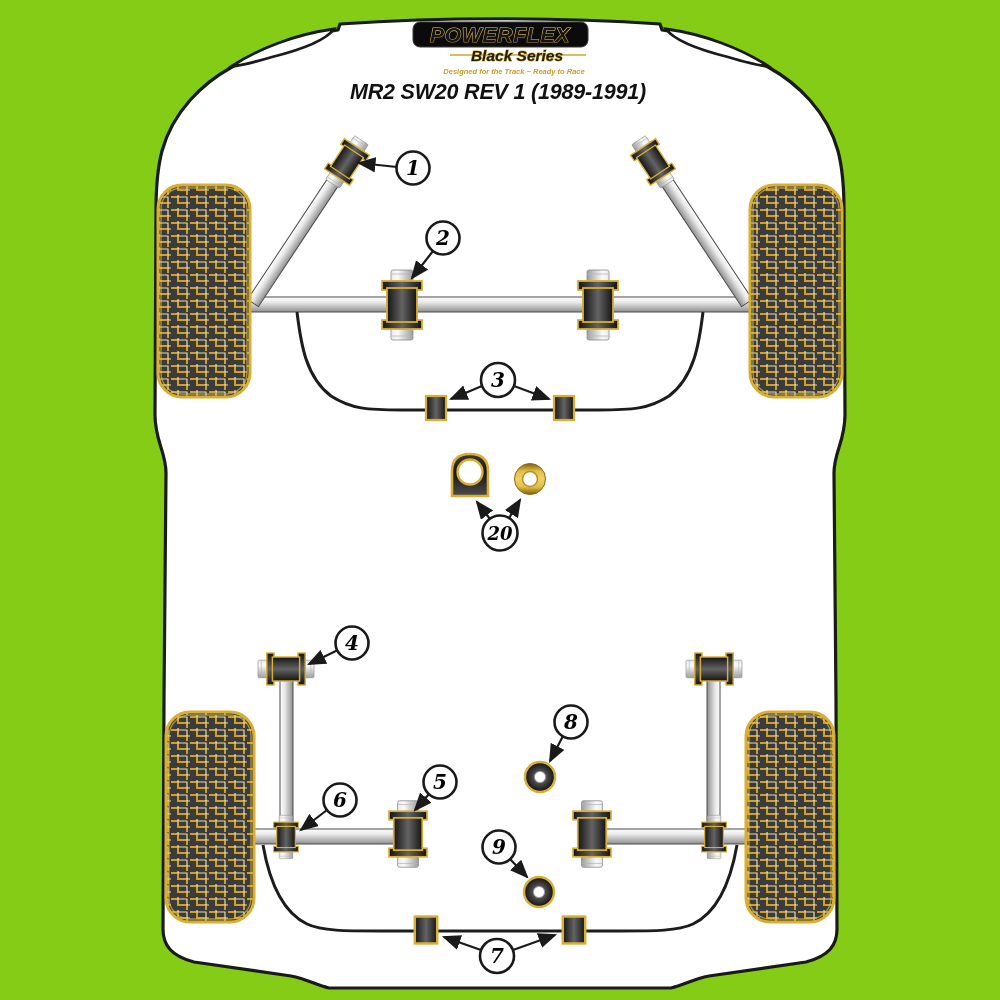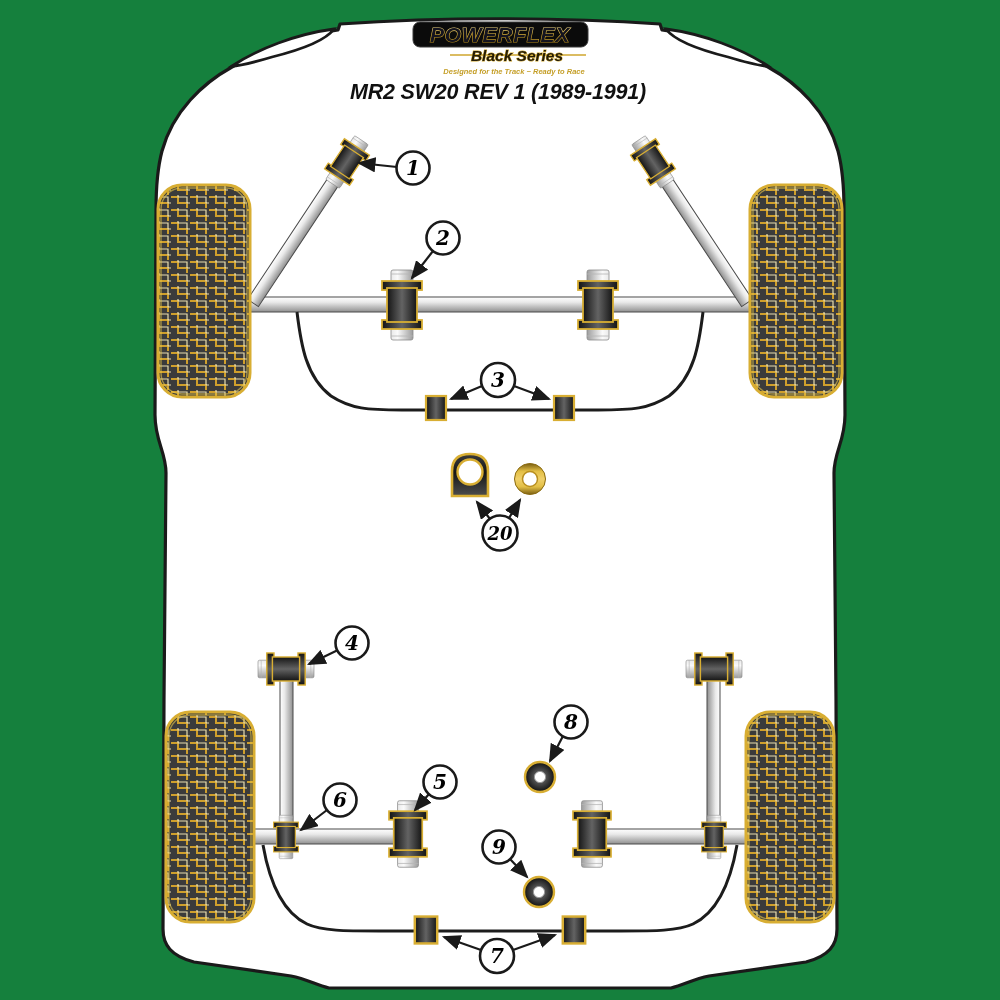--- a/index.html
+++ b/index.html
@@ -1,16 +1,16 @@
 <!DOCTYPE html>
 <html><head>
 <meta charset="utf-8">
 <style>
   html,body{margin:0;padding:0;background:#fff;}
-  .stage{width:1000px;height:1000px;position:relative;background:#15803d;overflow:hidden;}
+  .stage{width:1000px;height:1000px;position:relative;background:#84cc16;overflow:hidden;}
   svg{display:block;}
   .brand   { font: italic 700 21px "Liberation Sans", sans-serif; letter-spacing:.8px; }
   .series  { font: italic 700 15.5px "Liberation Sans", sans-serif; }
   .tagline { font: italic 700 7.5px "Liberation Sans", sans-serif; }
   .title   { font: italic 700 21.5px "Liberation Sans", sans-serif; letter-spacing:-0.2px; }
   .cnum    { font: italic 700 20px "DejaVu Serif", serif; }
   .cnum20  { font: italic 700 18px "DejaVu Serif", serif; }
   .cc      { fill:#ffffff; stroke:#1a1a1a; stroke-width:2.6; }
   .arrow   { stroke:#1a1a1a; stroke-width:2.2; fill:none; }
   .rollbar { stroke:#1c1c1c; stroke-width:3; fill:none; }

